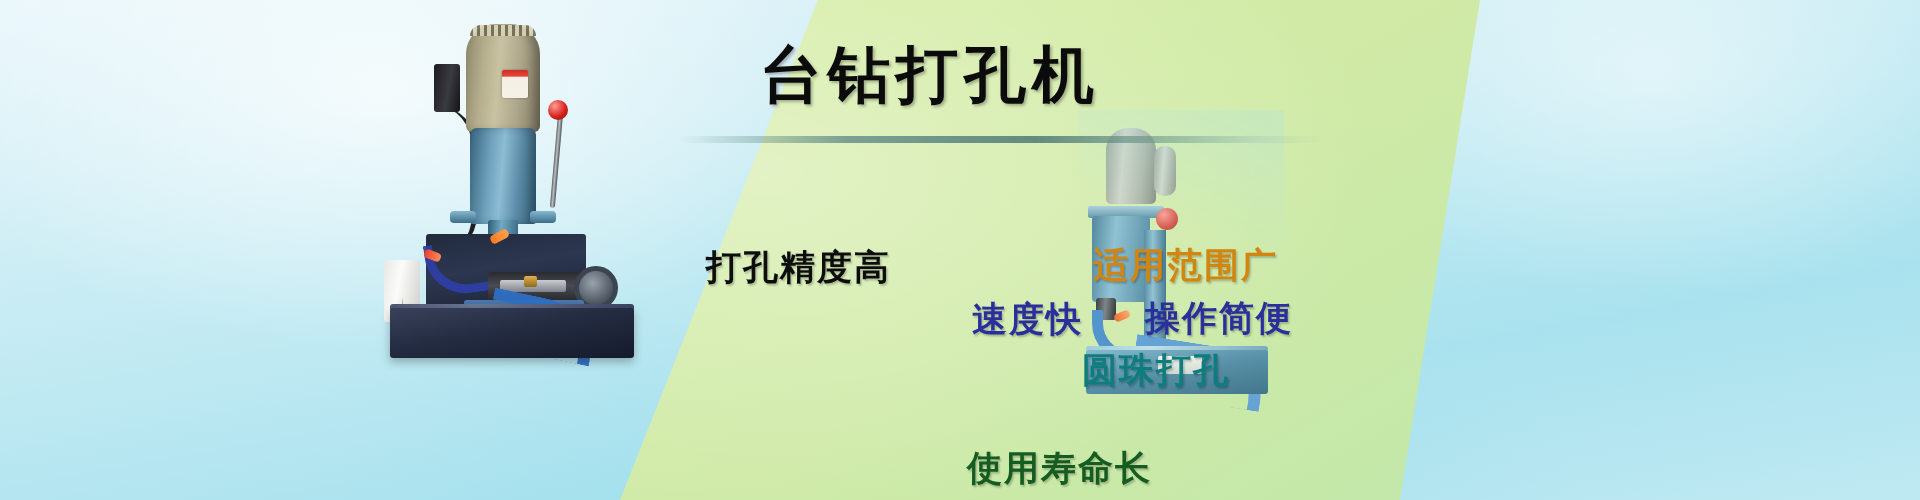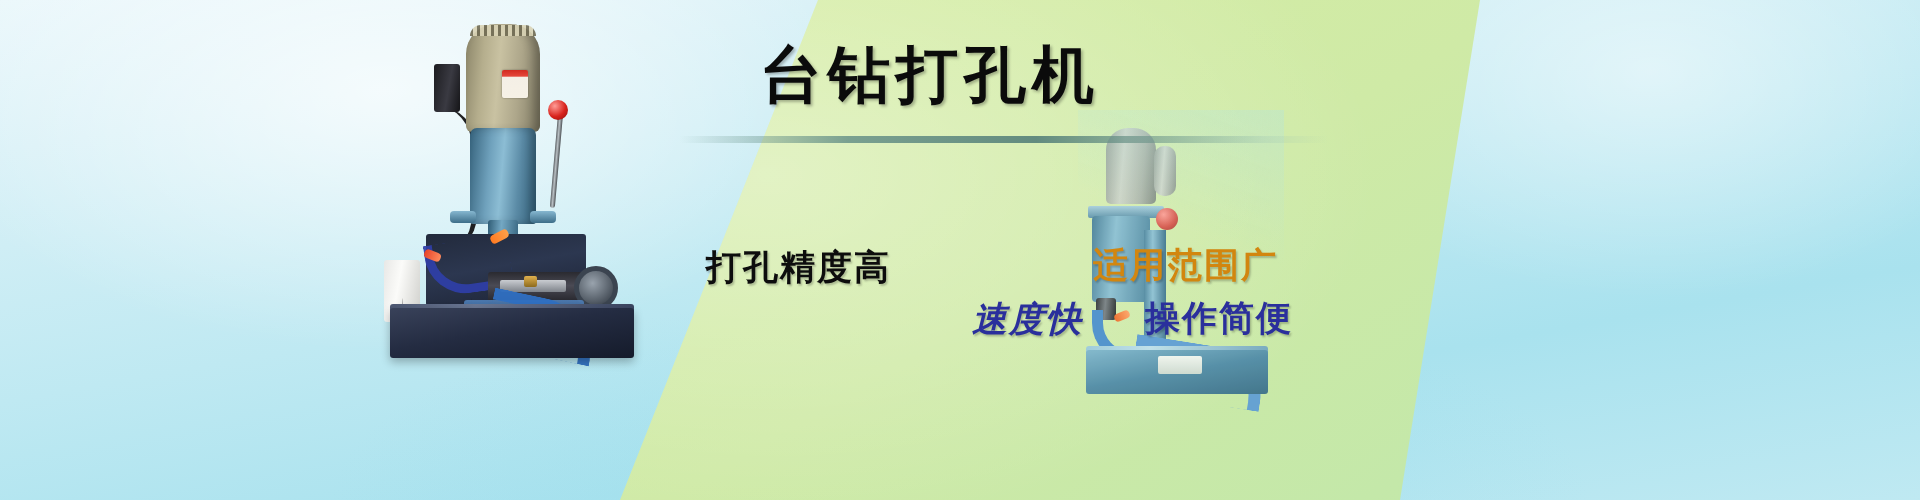--- a/index.html
+++ b/index.html
@@ -208,17 +208,19 @@
     <div class="label"></div>
     <div class="fade"></div>
   </div>
 
   <div class="title">台钻打孔机</div>
   <div class="title-rule"></div>
 
   <div class="features">
       <div class="feat" style="left: 706px; top: 184px; color: rgb(13, 13, 13);">打孔精度高</div>
       <div class="feat" style="left: 1093px; top: 182px; color: rgb(210, 134, 15); text-align: center;">适用范围广</div>
-      <div class="feat" style="left: 972px; top: 236px; color: rgb(42, 47, 156); font-style: italic;">速度快</div>
+      <div class="feat" style="left: 972px; top: 236px; color: rgb(42, 47, 156);">速度快</div>
       <div class="feat" style="left: 1145px; top: 235px; color: rgb(42, 47, 156);">操作简便</div>
+      <div class="feat" style="left: 1082px; top: 287px; color: rgb(13, 125, 125);">圆珠打孔</div>
+      <div class="feat" style="left: 967px; top: 385px; color: rgb(20, 92, 32);">使用寿命长</div>
     </div>
 
 </div>
 
 </body></html>

